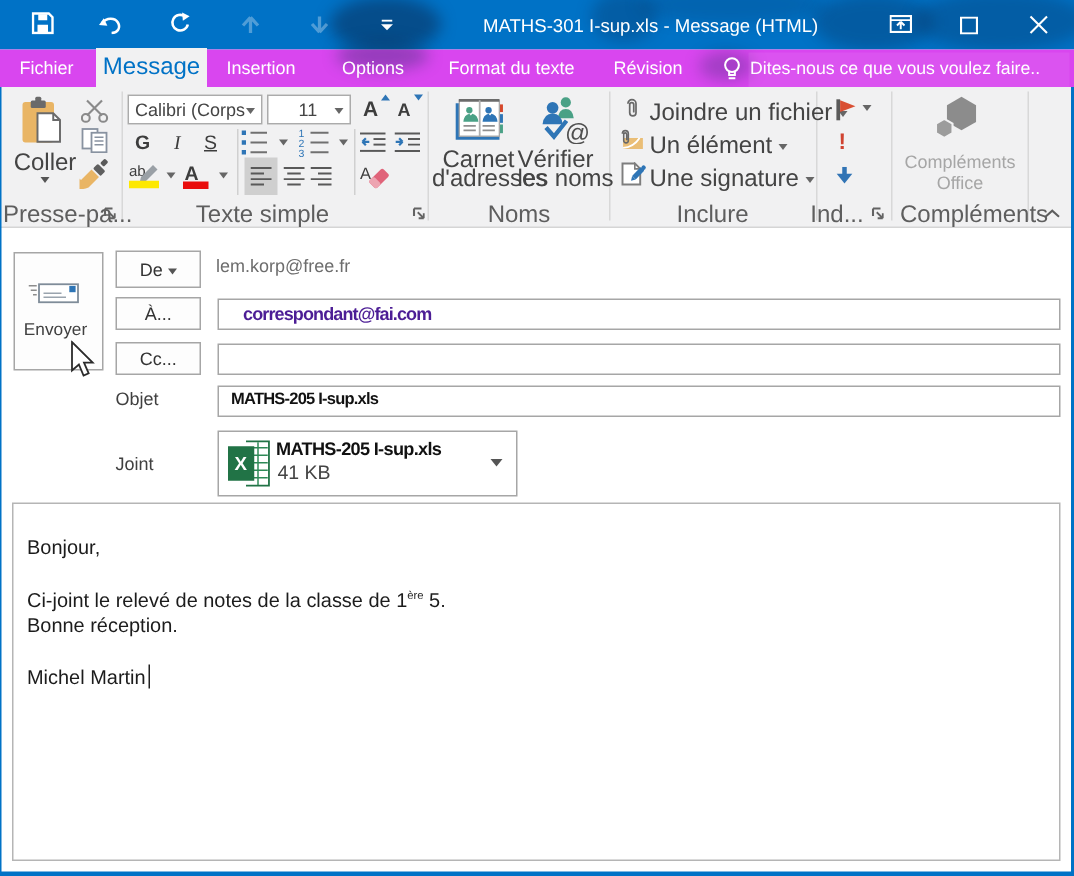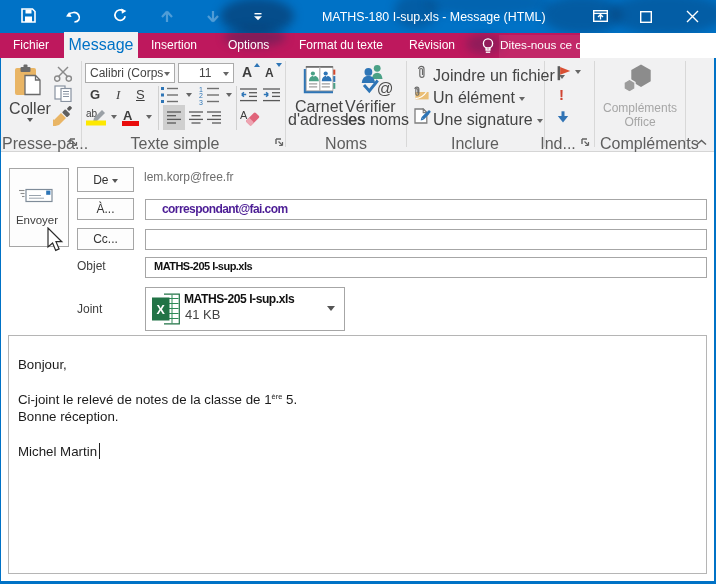--- a/index.html
+++ b/index.html
@@ -3,21 +3,21 @@
 <meta charset="utf-8">
 <style>
   * { margin:0; padding:0; box-sizing:border-box; }
   html,body { width:716px; height:584px; overflow:hidden; }
   body { font-family:"Liberation Sans", sans-serif; position:relative; background:#fff; }
   #win { position:absolute; left:0; top:0; width:716px; height:584px; background:#fff; }
   .abs { position:absolute; }
 
   
   #titlebar { position:absolute; left:0; top:0; width:716px; height:33px; background:#0072c6; overflow:hidden; }
-  #tabrow   { position:absolute; left:0; top:33px; width:580px; height:25px; background:#be185d; }
+  #tabrow   { position:absolute; left:0; top:33px; width:716px; height:25px; background:#d946ef; }
   .smudge { position:absolute; background:rgba(8,62,110,0.45); filter:blur(5px); border-radius:50%; }
   #title-text { position:absolute; left:322px; top:10px; color:#fff; font-size:12.4px; white-space:nowrap; }
 
   
   .tab { position:absolute; top:0; height:25px; line-height:25px; color:#fff; font-size:12px; white-space:nowrap; }
   #tab-message { position:absolute; left:64px; top:-1px; width:74px; height:26px; background:#f1f1f2; color:#0072c6; font-size:16px; text-align:center; line-height:25px; }
 
   
   #ribbon { position:absolute; left:0; top:58px; width:716px; height:94px; background:#f1f1f2; border-bottom:1px solid #d5d5d5; }
   .vsep { position:absolute; top:3px; width:1px; height:86px; background:#d8d8d8; }
@@ -61,21 +61,21 @@
         <path d="M8 12 L8 3 M8 1.5 L3 7 M8 1.5 L13 7" stroke="#cfe3f5" stroke-width="2.2" fill="none"></path>
       </svg>
       <svg class="abs" style="left:205px; top:10px;" width="16" height="13" viewBox="0 0 16 13" opacity="0.38">
         <path d="M8 1 L8 10 M8 11.5 L3 6 M8 11.5 L13 6" stroke="#cfe3f5" stroke-width="2.2" fill="none"></path>
       </svg>
       <svg class="abs" style="left:252px; top:13px;" width="12" height="8" viewBox="0 0 12 8">
         <rect x="2.5" y="0" width="7" height="1.4" fill="#fff"></rect>
         <path d="M2 3.2 L6 7.2 L10 3.2 Z" fill="#fff"></path>
       </svg>
     </div>
-    <div id="title-text">MATHS-180 I-sup.xls - Message (HTML)</div>
+    <div id="title-text">MATHS-301 I-sup.xls - Message (HTML)</div>
     <div id="wincontrols">
       <svg class="abs" style="left:593px; top:10px;" width="15" height="12" viewBox="0 0 15 12">
         <rect x="0.7" y="0.7" width="13.6" height="10.6" fill="none" stroke="#fff" stroke-width="1.4"></rect>
         <line x1="0.7" y1="3.4" x2="14.3" y2="3.4" stroke="#fff" stroke-width="1.3"></line>
         <path d="M7.5 9.5 L7.5 5.2 M7.5 4.5 L5 7 M7.5 4.5 L10 7" stroke="#fff" stroke-width="1.3" fill="none"></path>
       </svg>
       <svg class="abs" style="left:640px; top:11px;" width="12" height="12" viewBox="0 0 12 12">
         <rect x="0.7" y="0.7" width="10.6" height="10.6" fill="none" stroke="#fff" stroke-width="1.4"></rect>
       </svg>
       <svg class="abs" style="left:686px; top:10px;" width="13" height="13" viewBox="0 0 13 13">

